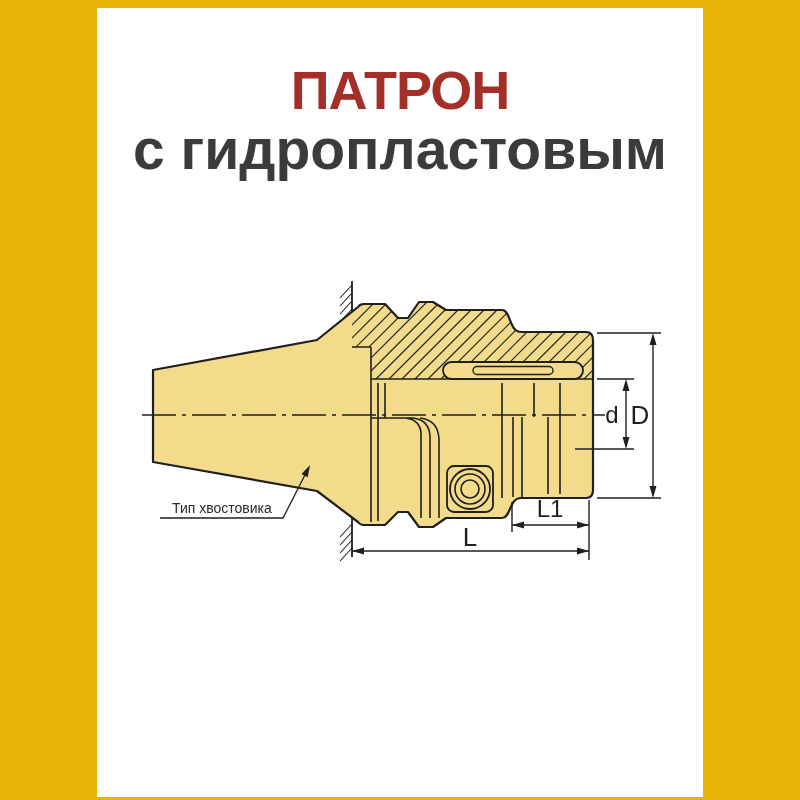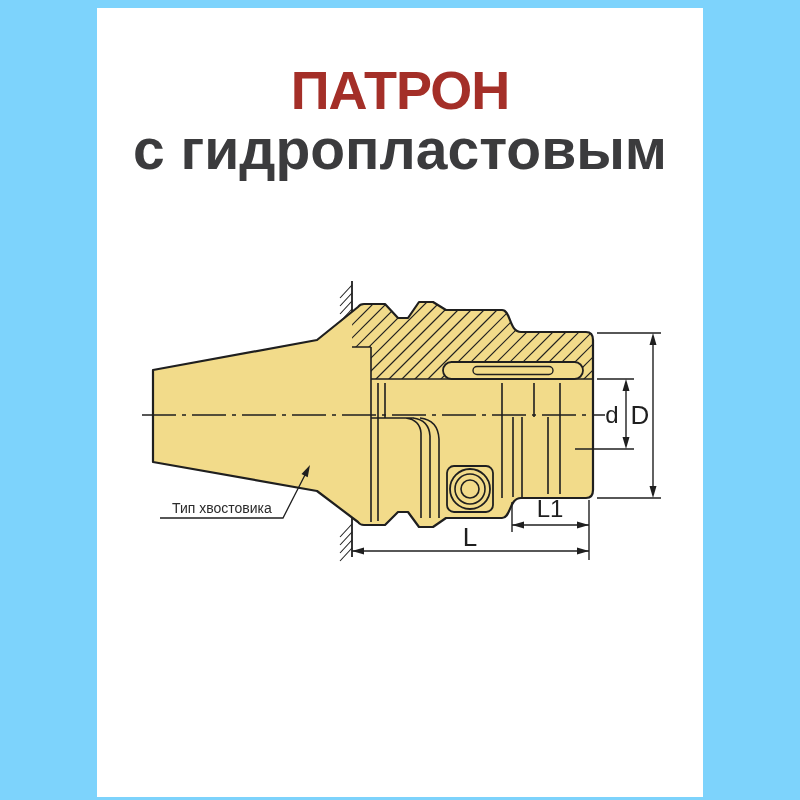--- a/index.html
+++ b/index.html
@@ -1,19 +1,19 @@
 <!DOCTYPE html>
 <html><head>
 <meta charset="utf-8">
 <style>
   html,body{margin:0;padding:0;}
   .canvas{
     position:relative;
     width:800px;height:800px;
-    background:#7dd3fc;
+    background:#eab308;
     overflow:hidden;
     font-family:"Liberation Sans", sans-serif;
   }
   .sheet{
     position:absolute;
     left:97px;top:8px;width:606px;height:789px;
     background:#ffffff;
   }
   .header{
     position:absolute;

